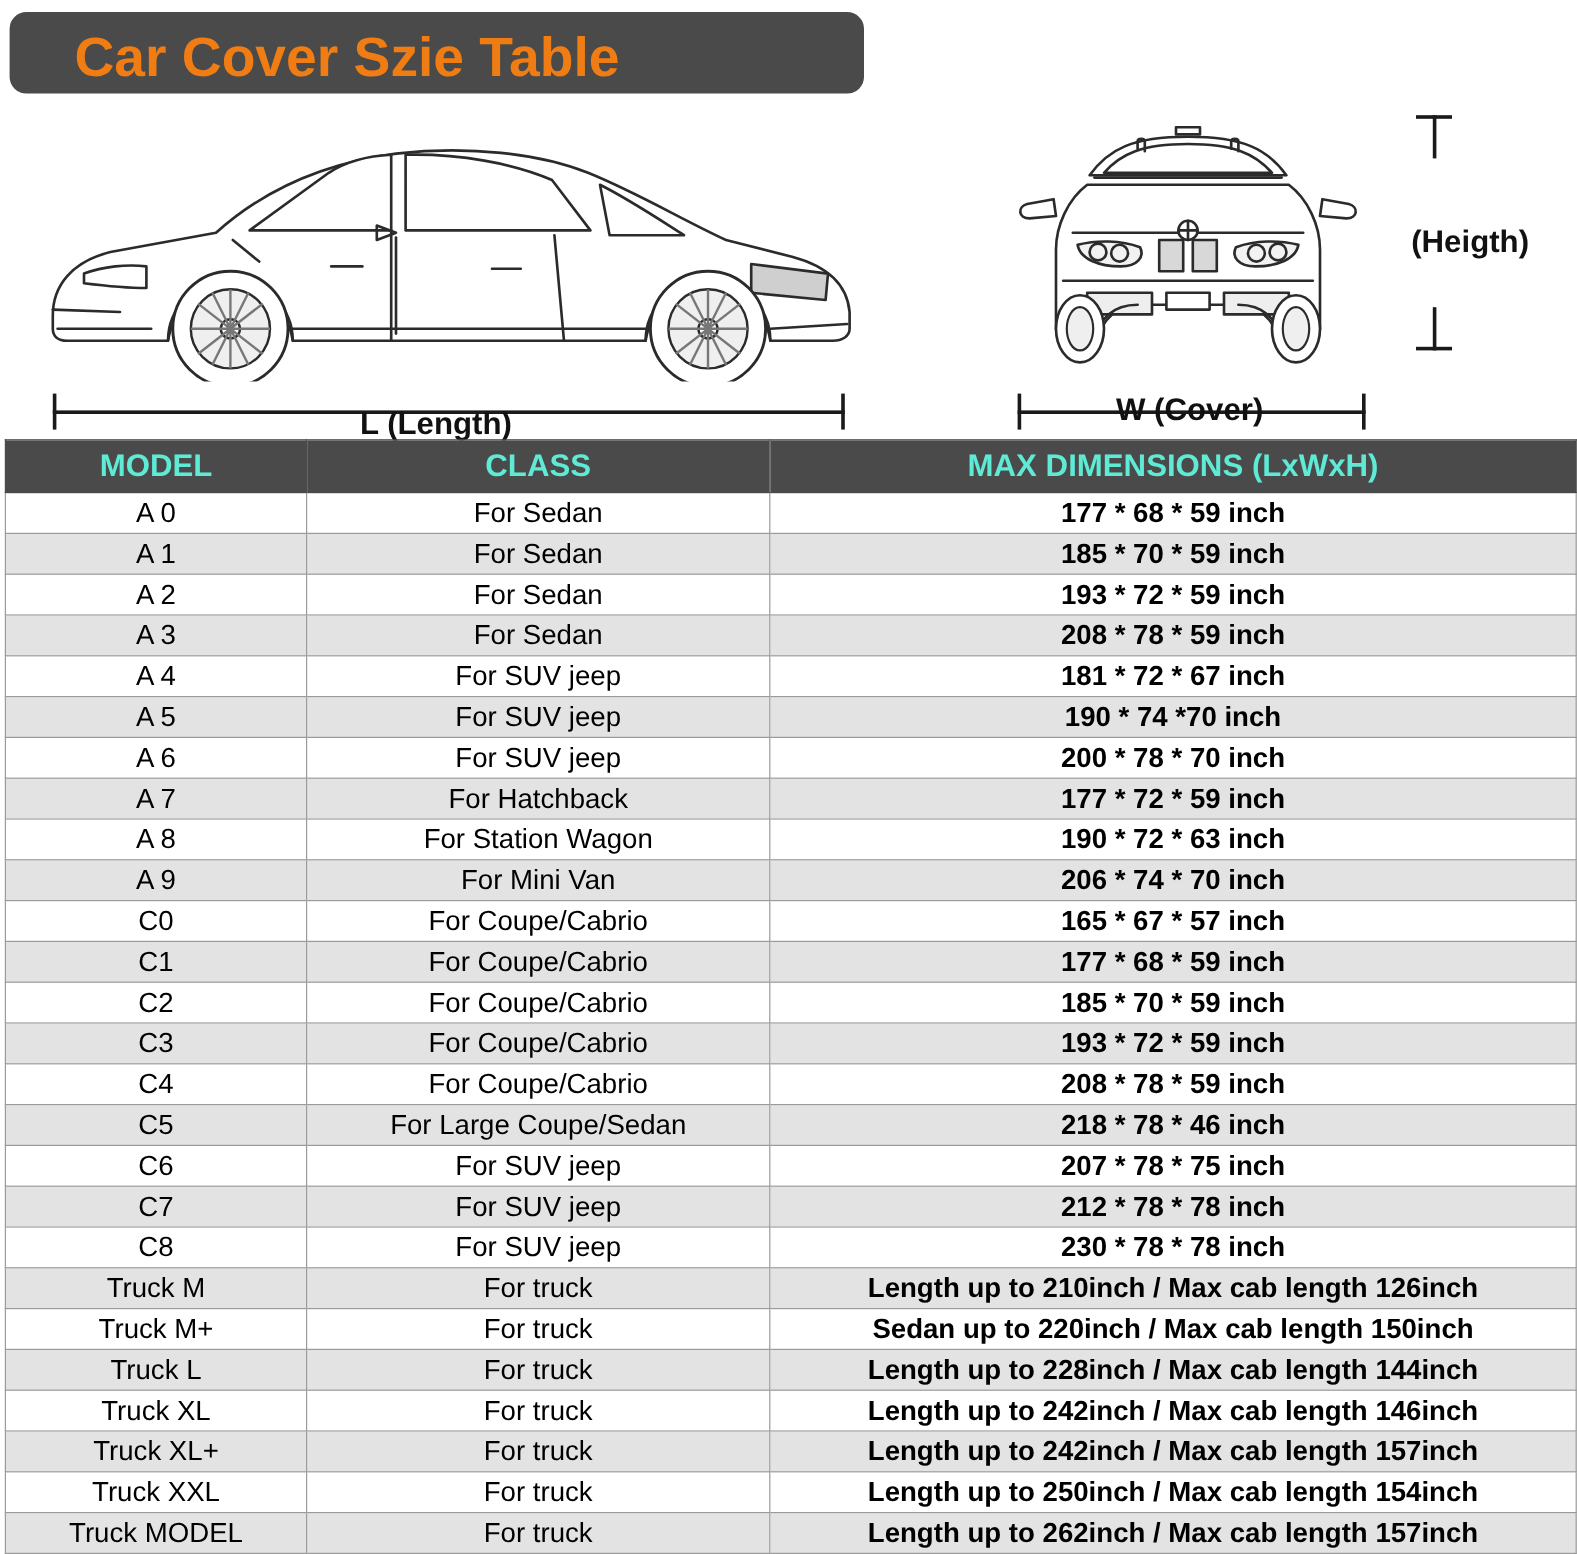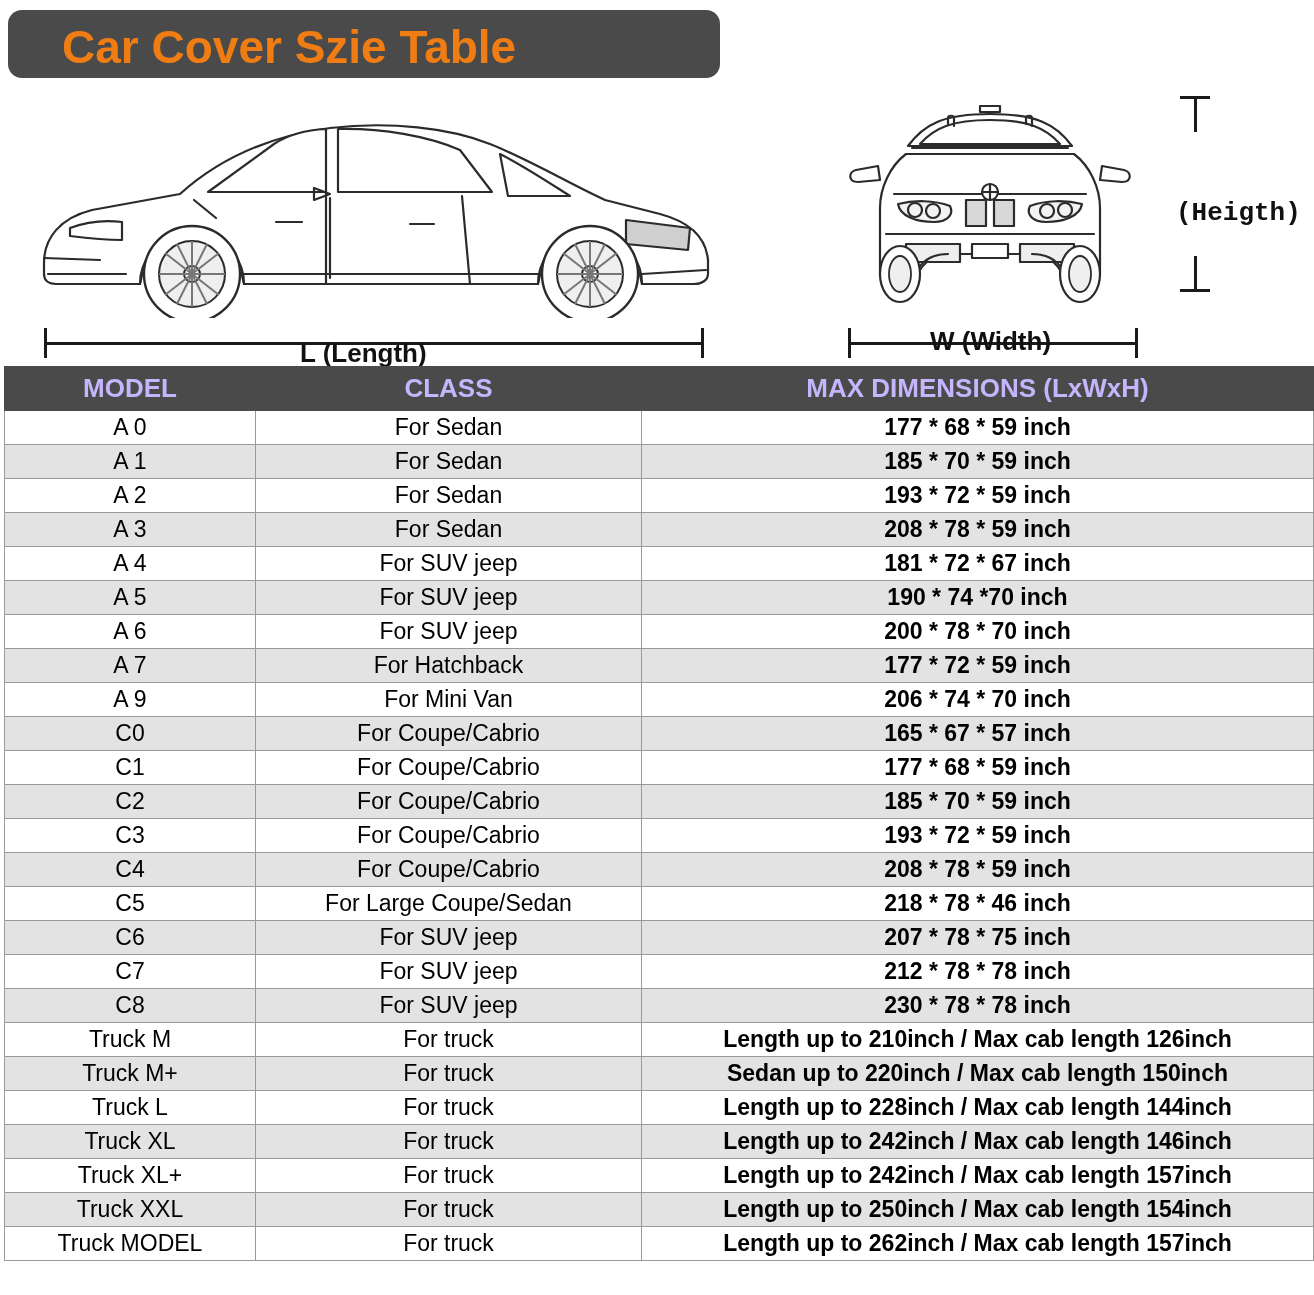--- a/index.html
+++ b/index.html
@@ -92,21 +92,21 @@
     text-align: center;
     font-size: 23px;
     height: 33px;
     padding: 0;
     line-height: 33px;
     white-space: nowrap;
     overflow: hidden;
   }
   table.sizes thead th {
     background: #4a4a4a;
-    color: #c4b5fd;
+    color: #5eead4;
     font-size: 26px;
     font-weight: bold;
     height: 43px;
     line-height: 43px;
     border-color: #4a4a4a;
   }
   table.sizes tbody tr:nth-child(odd) td {
     background: #ffffff;
   }
   table.sizes tbody tr:nth-child(even) td {
@@ -226,27 +226,27 @@
     </svg>
 
     <div class="meas-line" style="left:44px; top:264px; width:660px; height:3px;"></div>
     <div class="meas-line" style="left:44px; top:250px; width:3px; height:30px;"></div>
     <div class="meas-line" style="left:701px; top:250px; width:3px; height:30px;"></div>
     <div class="len-label" style="left:300px; top:260px;">L (Length)</div>
 
     <div class="meas-line" style="left:848px; top:264px; width:290px; height:3px;"></div>
     <div class="meas-line" style="left:848px; top:250px; width:3px; height:30px;"></div>
     <div class="meas-line" style="left:1135px; top:250px; width:3px; height:30px;"></div>
-    <div class="len-label" style="left:930px; top:248px;">W (Width)</div>
+    <div class="len-label" style="left:930px; top:248px;">W (Cover)</div>
 
     <div class="meas-line" style="left:1180px; top:18px; width:30px; height:3px;"></div>
     <div class="meas-line" style="left:1194px; top:18px; width:3px; height:36px;"></div>
     <div class="meas-line" style="left:1194px; top:178px; width:3px; height:36px;"></div>
     <div class="meas-line" style="left:1180px; top:211px; width:30px; height:3px;"></div>
-    <div class="len-label" style="left:1176px; top:120px;font-family:Liberation Mono, monospace;">(Heigth)</div>
+    <div class="len-label" style="left:1176px; top:108px;">(Heigth)</div>
   </div>
 
   <table class="sizes">
     <thead>
       <tr>
         <th class="col-model">MODEL</th>
         <th class="col-class">CLASS</th>
         <th class="col-dim">MAX DIMENSIONS (LxWxH)</th>
       </tr>
     </thead>
@@ -285,20 +285,25 @@
           <td class="col-model">A 6</td>
           <td class="col-class">For SUV jeep</td>
           <td class="col-dim">200 * 78 * 70 inch</td>
         </tr>
         <tr>
           <td class="col-model">A 7</td>
           <td class="col-class">For Hatchback</td>
           <td class="col-dim">177 * 72 * 59 inch</td>
         </tr>
         <tr>
+          <td class="col-model">A 8</td>
+          <td class="col-class">For Station Wagon</td>
+          <td class="col-dim">190 * 72 * 63 inch</td>
+        </tr>
+        <tr>
           <td class="col-model">A 9</td>
           <td class="col-class">For Mini Van</td>
           <td class="col-dim">206 * 74 * 70 inch</td>
         </tr>
         <tr>
           <td class="col-model">C0</td>
           <td class="col-class">For Coupe/Cabrio</td>
           <td class="col-dim">165 * 67 * 57 inch</td>
         </tr>
         <tr>

